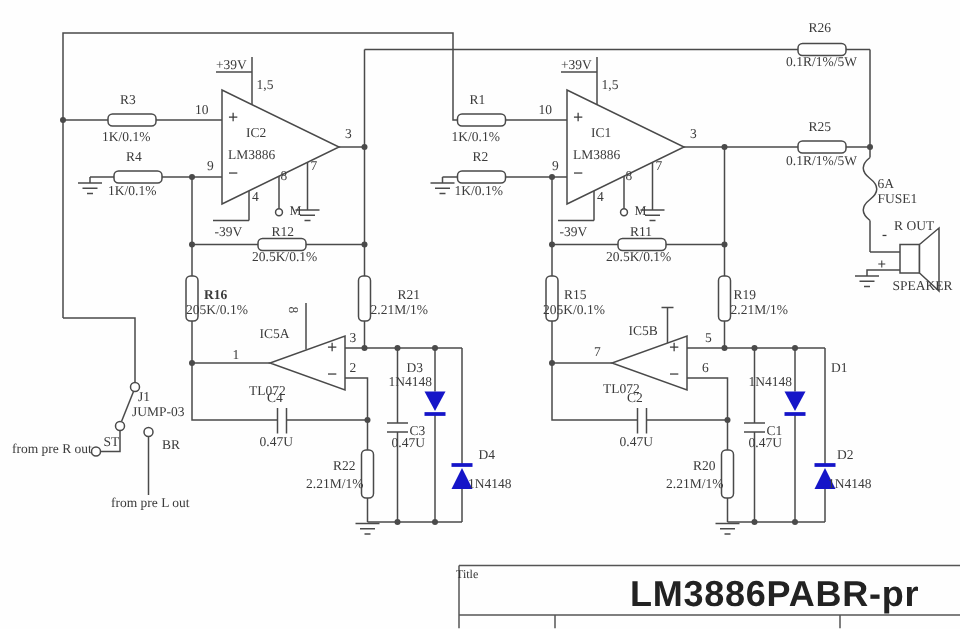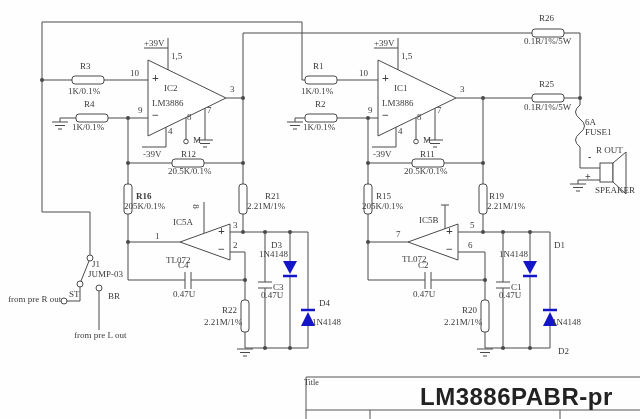--- a/index.html
+++ b/index.html
@@ -342,21 +342,21 @@
       <span class="lbl pm" style="left: 446px; top: 225px;">+</span>
       <span class="lbl pm" style="left: 446px; top: 243px;">−</span>
       <span class="lbl" style="left: 418px; top: 261px;">C2</span>
       <span class="lbl" style="left: 413px; top: 290px;">0.47U</span>
       <span class="lbl" style="left: 462px; top: 306px;">R20</span>
       <span class="lbl" style="left: 444px; top: 318px;">2.21M/1%</span>
       <span class="lbl" style="left: 530px; top: 241px; margin-left: 24px;">D1</span>
       <span class="lbl" style="left: 499px; top: 250px;">1N4148</span>
       <span class="lbl" style="left: 511px; top: 283px;">C1</span>
       <span class="lbl" style="left: 499px; top: 291px;">0.47U</span>
-      <span class="lbl" style="left: 558px; top: 299px; margin-top: 48px;">D2</span>
+      <span class="lbl" style="left: 558px; top: 299px;">D2</span>
       <span class="lbl" style="left: 552px; top: 318px;">1N4148</span>
       <span class="lbl" style="left: 539px; top: 14px;">R26</span>
       <span class="lbl" style="left: 524px; top: 37px;">0.1R/1%/5W</span>
       <span class="lbl" style="left: 539px; top: 80px;">R25</span>
       <span class="lbl" style="left: 524px; top: 103px;">0.1R/1%/5W</span>
       <span class="lbl" style="left: 585px; top: 118px;">6A</span>
       <span class="lbl" style="left: 585px; top: 128px;">FUSE1</span>
       <span class="lbl" style="left: 596px; top: 146px;">R OUT</span>
       <span class="lbl sm" style="left: 588px; top: 152px;">-</span>
       <span class="lbl sm" style="left: 585px; top: 172px;">+</span>

